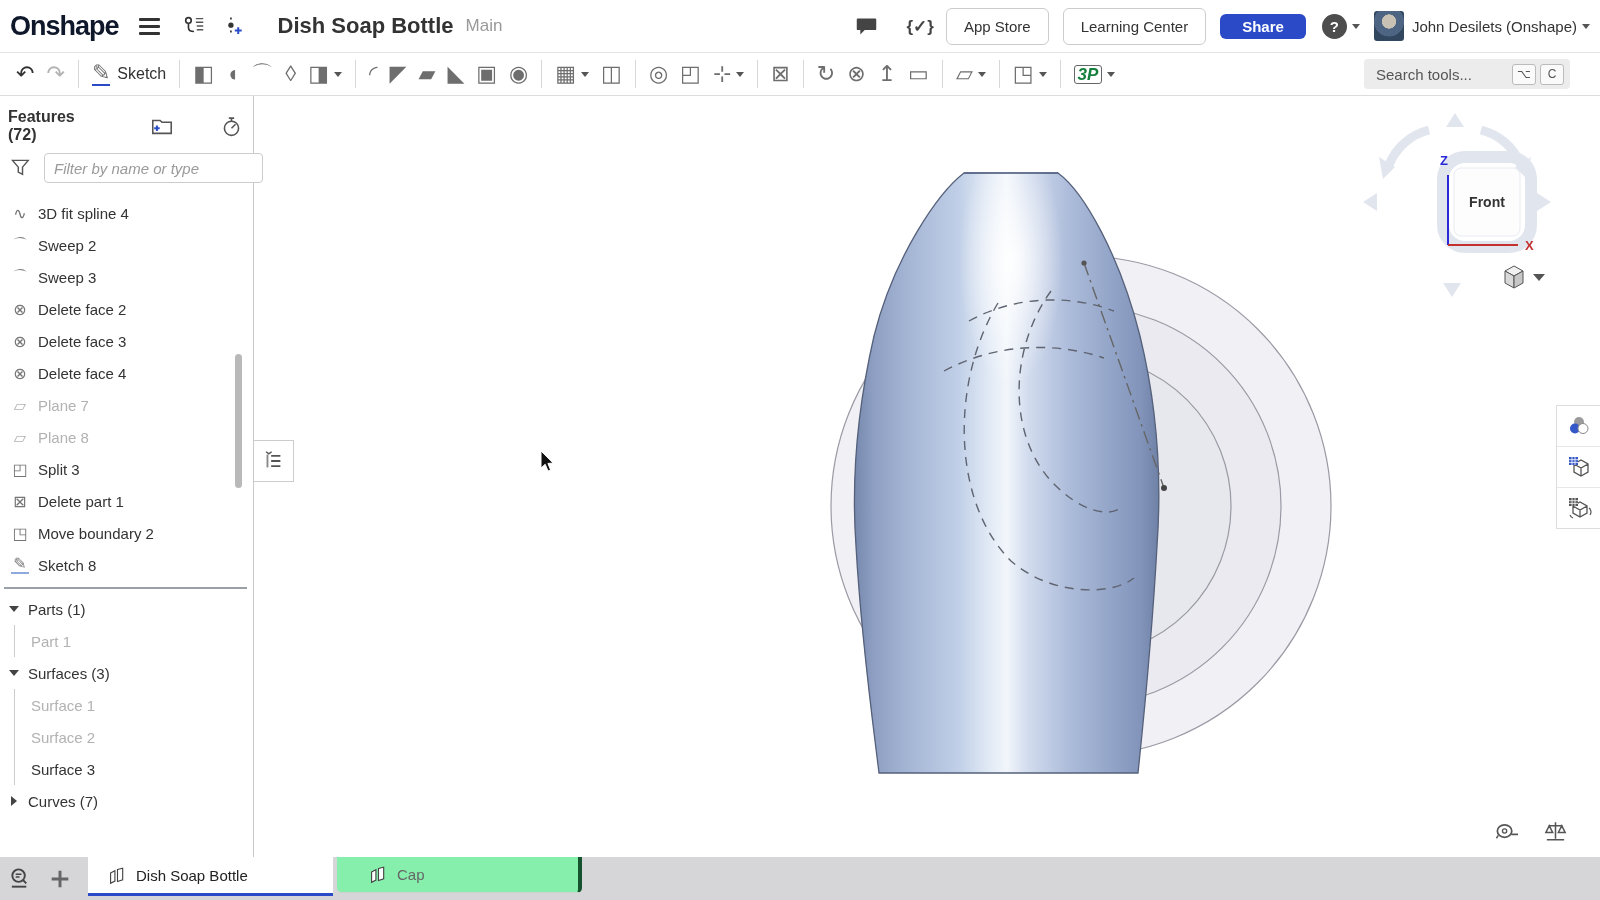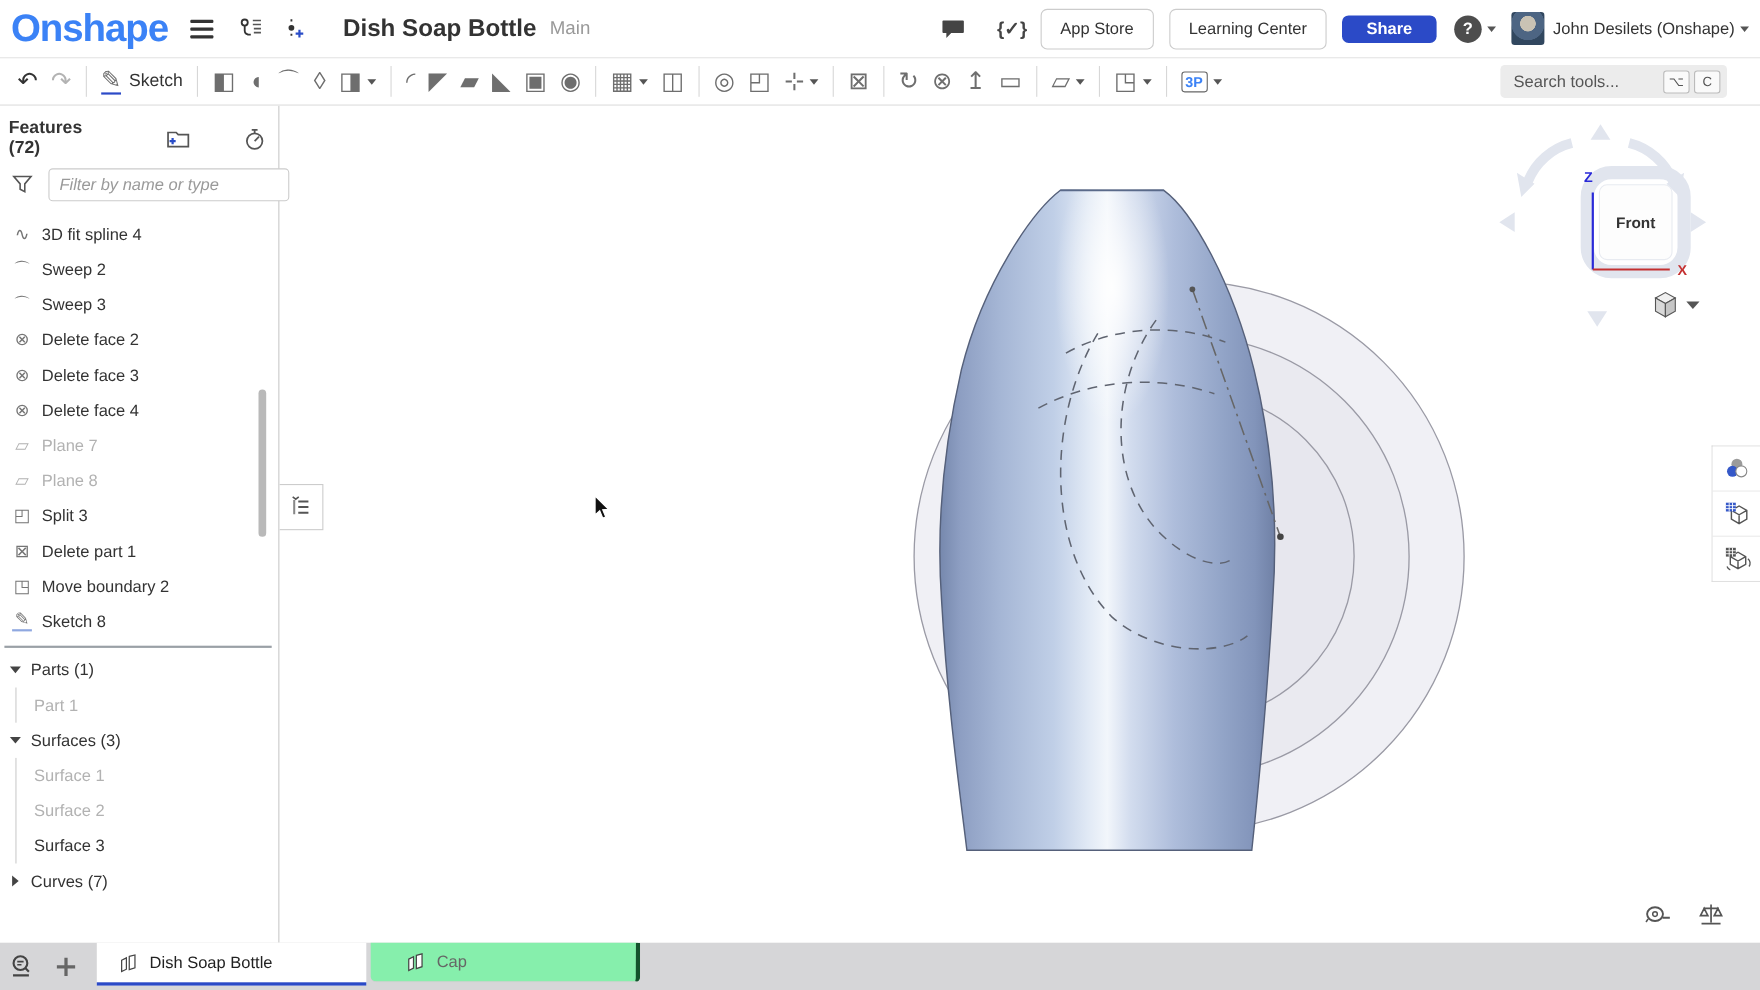--- a/index.html
+++ b/index.html
@@ -2,21 +2,21 @@
 <html><head>
 <meta charset="utf-8">
 <style>
   html,body{margin:0;padding:0;}
   body{width:1600px;height:900px;position:relative;overflow:hidden;background:#fff;
        font-family:"Liberation Sans",sans-serif;color:#333;}
   svg{display:block;}
   
   .topbar{position:absolute;top:0;left:0;right:0;height:52px;background:#fff;
           border-bottom:1px solid #e4e4e4;display:flex;align-items:center;z-index:6;}
-  .logo{font-size:35px;font-weight:bold;letter-spacing:-1px;color:#3b82f6;margin:0 14px 0 10px;}
+  .logo{font-size:27px;font-weight:bold;letter-spacing:-1px;color:#0f172a;margin:0 14px 0 10px;}
   .burger{display:flex;flex-direction:column;gap:4px;padding:6px;margin-right:14px;cursor:pointer;}
   .burger span{width:21px;height:3px;background:#333;border-radius:1px;}
   .tb-ic{margin-right:14px;padding:2px;}
   .doc-title{font-size:22px;font-weight:bold;color:#333;margin-left:18px;white-space:nowrap;}
   .workspace{font-size:17px;color:#999;margin-left:12px;}
   .tb-spacer{flex:1;}
   .fs-badge{font-size:17px;color:#444;margin:0 12px;font-weight:bold;}
   .tb-btnw{border:1px solid #ccc;border-radius:6px;background:#fff;font-size:15px;color:#333;
            padding:9px 17px;margin-right:14px;white-space:nowrap;}
   .share-btn{background:#2b4ac7;color:#fff;border:none;border-radius:6px;font-size:15px;
@@ -32,22 +32,22 @@
   
   .toolbar{position:absolute;top:53px;left:0;right:0;height:42px;background:#fff;
            border-bottom:1px solid #ddd;display:flex;align-items:center;padding-left:10px;z-index:5;}
   .tb-groups{display:flex;align-items:center;}
   .tb-sep{width:1px;height:28px;background:#d7d7d7;margin:0 7px;}
   .tb-btn{display:flex;align-items:center;padding:3px 5px;border-radius:3px;margin:0 1px;}
   .tb-glyph{font-size:22px;color:#6e6e6e;line-height:26px;}
   .tb-glyph.dim{color:#b3b3b3;}
   .tb-glyph.dark{color:#333;}
   .tb-glyph.accent-u{border-bottom:2px solid #2b4ac7;line-height:22px;}
-  .tb-glyph.boxed{font-size:13px;border:1.5px solid #666;border-radius:3px;padding:2px 3px;
-                  line-height:13px;color:#3b82f6;font-weight:bold;}
+  .tb-glyph.boxed{font-size:17px;border:1.5px solid #666;border-radius:3px;padding:2px 3px;
+                  line-height:13px;color:#15803d;font-weight:bold;font-style:italic;}
   .tb-label{font-size:16px;color:#333;margin-left:7px;}
   .search-box{position:absolute;right:30px;top:6px;width:190px;height:30px;background:#ececec;
               border-radius:4px;display:flex;align-items:center;padding:0 6px 0 10px;}
   .search-box input{flex:1;border:none;background:transparent;font-size:15px;color:#444;outline:none;
                     font-family:Liberation Sans, sans-serif;width:100px;}
   .search-box input::placeholder{color:#555;}
   .key-badge{min-width:16px;height:19px;background:#fafafa;border:1px solid #bbb;border-radius:3px;
              font-size:12px;color:#555;display:flex;align-items:center;justify-content:center;
              margin-left:4px;padding:0 3px;}
   

